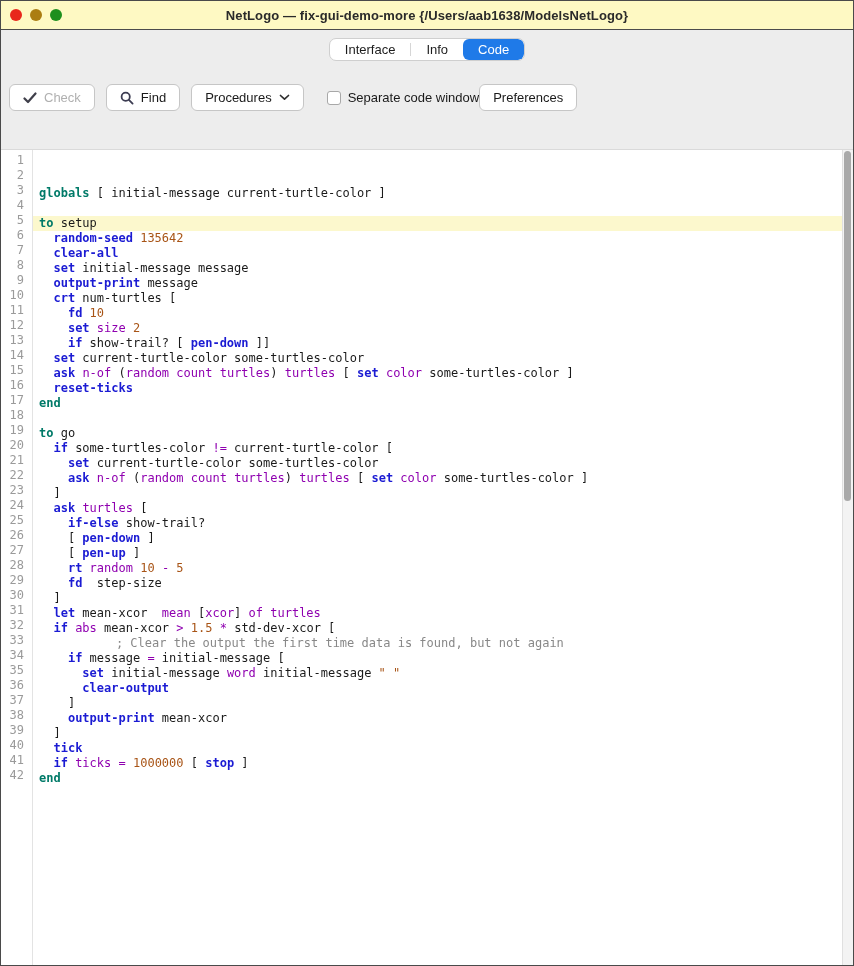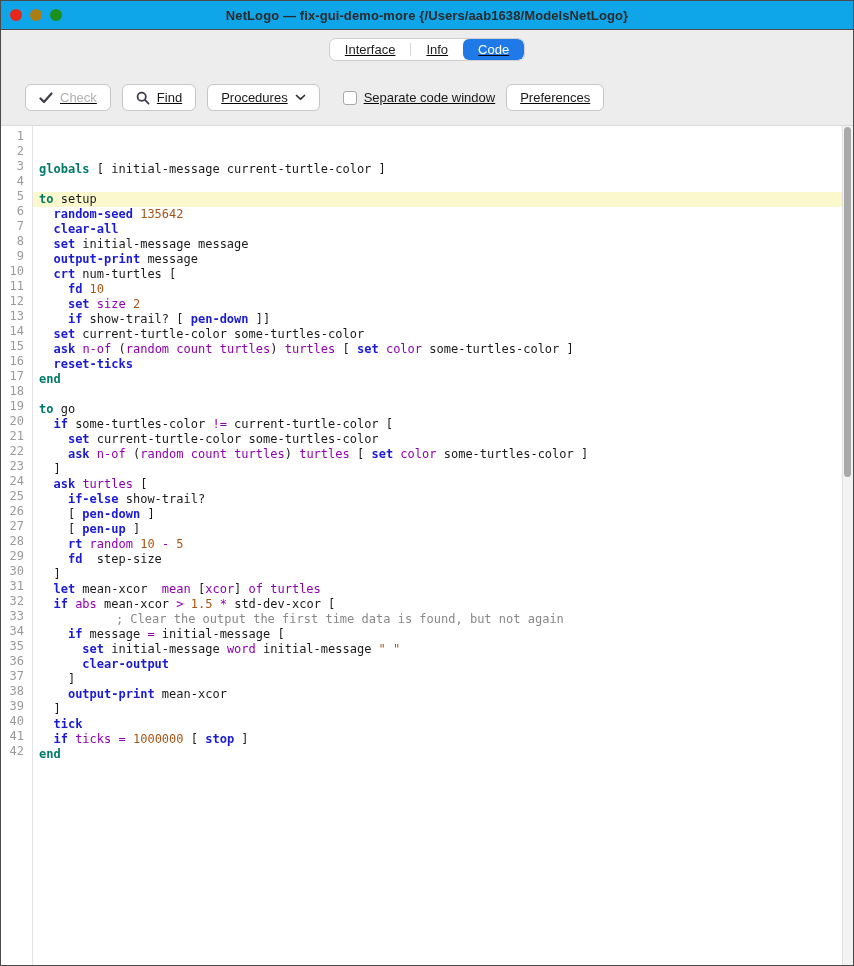--- a/index.html
+++ b/index.html
@@ -6,44 +6,44 @@
     --accent:#1f7ae8; --kw:#007a68; --cmd:#1b1bd3; --rep:#8f00b0;
     --num:#a85416; --com:#888888; --plain:#1a1a1a; --hl:#fcf8cd;
     --chrome:#ededed; --btn-border:#c6c6c6; --gutter-num:#9a9a9a;
   }
   *{margin:0;padding:0;box-sizing:border-box;}
   html,body{width:854px;height:966px;background:#fff;}
   body{font-family:"Liberation Sans",sans-serif;overflow:hidden;}
   .window{width:854px;height:966px;border:1px solid #4a4a4a;display:flex;flex-direction:column;background:#fff;}
 
   
-  .titlebar{height:29px;background:#0ea5e9;border-bottom:1px solid #4c4c4c;position:relative;
+  .titlebar{height:29px;background:#fef9c3;border-bottom:1px solid #4c4c4c;position:relative;
     display:flex;align-items:center;justify-content:center;flex:0 0 auto;}
   .traffic{position:absolute;left:9px;top:0;height:100%;display:flex;align-items:center;gap:8px;}
   .dot{width:12px;height:12px;border-radius:50%;}
   .dot.red{background:#e8271c;}
   .dot.yellow{background:#ab7d12;}
   .dot.green{background:#1d8f1d;}
   .title{font-size:13px;font-weight:bold;color:#2a2a2a;letter-spacing:.1px;}
 
   
-  .chrome{height:96px;background:var(--chrome);border-bottom:1px solid #dadada;flex:0 0 auto;text-decoration:underline;}
+  .chrome{height:120px;background:var(--chrome);border-bottom:1px solid #dadada;flex:0 0 auto;}
   .tabrow{padding-top:8px;display:flex;justify-content:center;}
   .tabgroup{display:flex;align-items:stretch;background:#fff;border:1px solid #cfcfcf;border-radius:7px;height:23px;overflow:hidden;}
   .tab{display:flex;align-items:center;padding:0 15px;font-size:13px;color:#1c1c1c;cursor:default;}
   .tabdiv{width:1px;background:#d6d6d6;margin:4px 0;}
   .tab.selected{background:var(--accent);color:#fff;border-radius:6px;font-weight:400;}
 
-  .toolbar{margin-top:23px;padding:0 24px;display:flex;align-items:center;}
+  .toolbar{margin-top:23px;padding:0 8px;display:flex;align-items:center;}
   .tbtn{display:inline-flex;align-items:center;gap:7px;height:27px;padding:0 13px;background:#fff;
     border:1px solid var(--btn-border);border-radius:6px;font-size:13px;color:#1a1a1a;margin-right:11px;}
   .tbtn .lbl{white-space:nowrap;}
   .tbtn.disabled .lbl{color:#b0b0b0;}
   .icon{display:inline-flex;align-items:center;}
-  .chk-group{display:flex;align-items:center;gap:7px;margin-left:12px;margin-right:11px;}
+  .chk-group{display:flex;align-items:center;gap:7px;margin-left:12px;}
   .checkbox{width:14px;height:14px;background:#fff;border:1px solid #a8a8a8;border-radius:3px;}
   .chk-label{font-size:13px;color:#1a1a1a;white-space:nowrap;}
 
   
   .editor{flex:1 1 auto;display:flex;background:#fff;overflow:hidden;position:relative;}
   .gutter{width:32px;flex:0 0 auto;border-right:1px solid #e3e3e3;padding-top:3px;background:#fff;}
   .ln{height:15px;line-height:15px;font-family:"DejaVu Sans Mono",monospace;font-size:12px;
     color:var(--gutter-num);text-align:right;padding-right:8px;}
   .codecol{flex:1 1 auto;padding-top:21px;overflow:hidden;}
   .cl{height:15px;line-height:15px;font-family:"DejaVu Sans Mono",monospace;font-size:12px;

